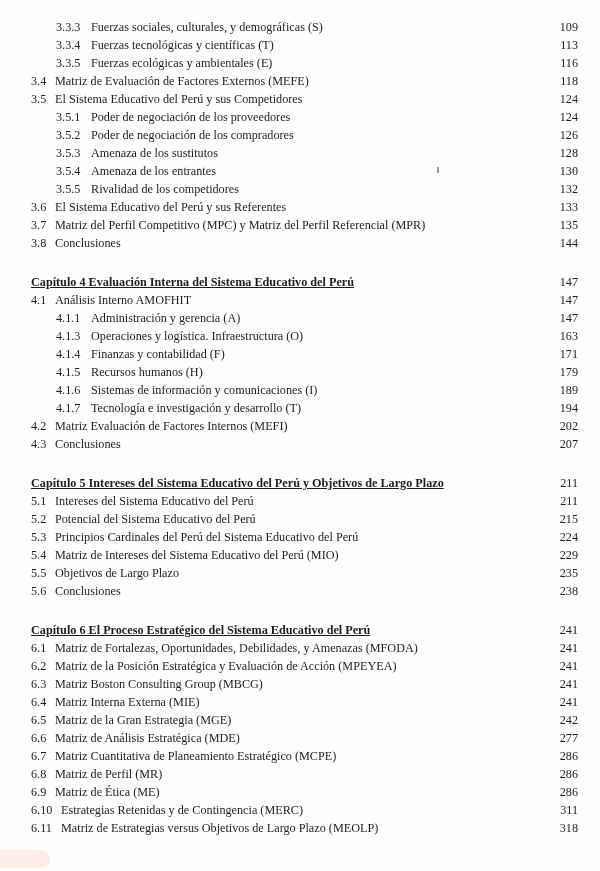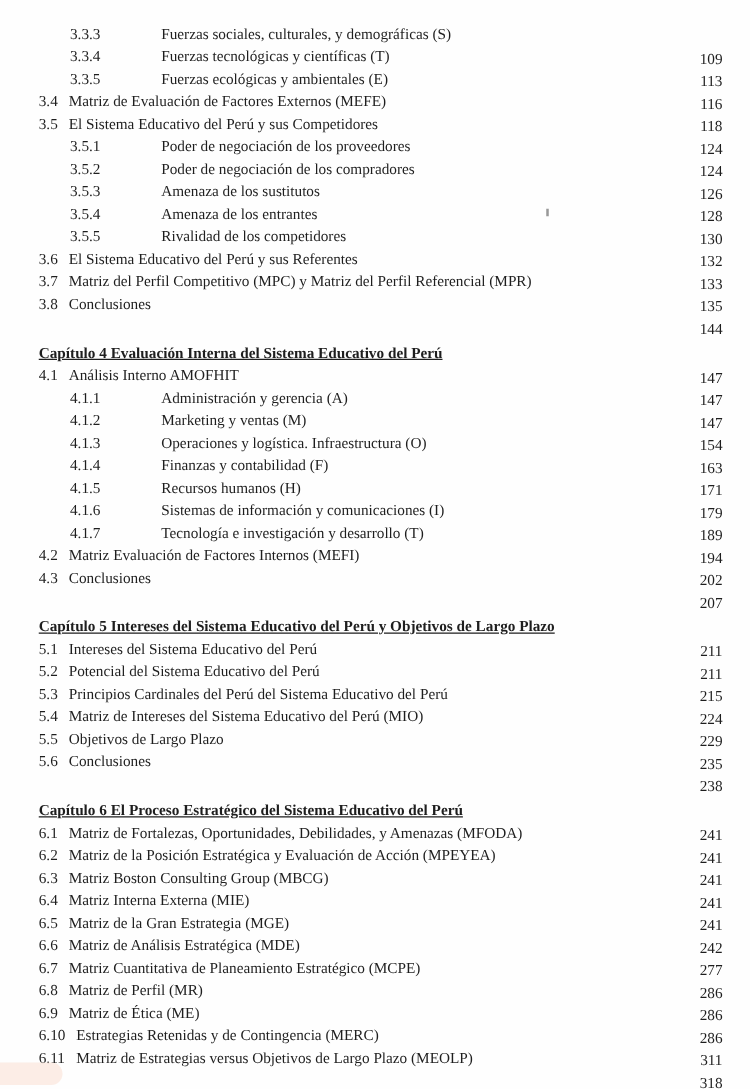--- a/index.html
+++ b/index.html
@@ -37,28 +37,27 @@
     }
     .row .title {
       position: absolute;
       top: 0;
     }
     .row .page {
       position: absolute;
       right: 22px;
       top: 0;
       text-align: center;
-      margin-top: 20px;
     }
     
     .lvl2 .num { left: 31px; }
     .lvl2 .title { left: 55px; }
     
     .lvl3 .num { left: 56px; }
-    .lvl3 .title { left: 91px; margin-left: 38px; }
+    .lvl3 .title { left: 91px; }
     
     .lvl2w .num { left: 31px; }
     .lvl2w .title { left: 61px; text-align: center; }
     .chapter .title {
       left: 31px;
       font-weight: bold;
       text-decoration: underline;
     }
     .gap-lg {
       height: 21px;
@@ -167,25 +166,20 @@
       <span class="num">4.1</span>
       <span class="title">Análisis Interno AMOFHIT</span>
       <span class="page">147</span>
     </div>
     <div class="row lvl3">
       <span class="num">4.1.1</span>
       <span class="title">Administración y gerencia (A)</span>
       <span class="page">147</span>
     </div>
     <div class="row lvl3">
-      <span class="num">4.1.2</span>
-      <span class="title">Marketing y ventas (M)</span>
-      <span class="page">154</span>
-    </div>
-    <div class="row lvl3">
       <span class="num">4.1.3</span>
       <span class="title">Operaciones y logística. Infraestructura (O)</span>
       <span class="page">163</span>
     </div>
     <div class="row lvl3">
       <span class="num">4.1.4</span>
       <span class="title">Finanzas y contabilidad (F)</span>
       <span class="page">171</span>
     </div>
     <div class="row lvl3">

